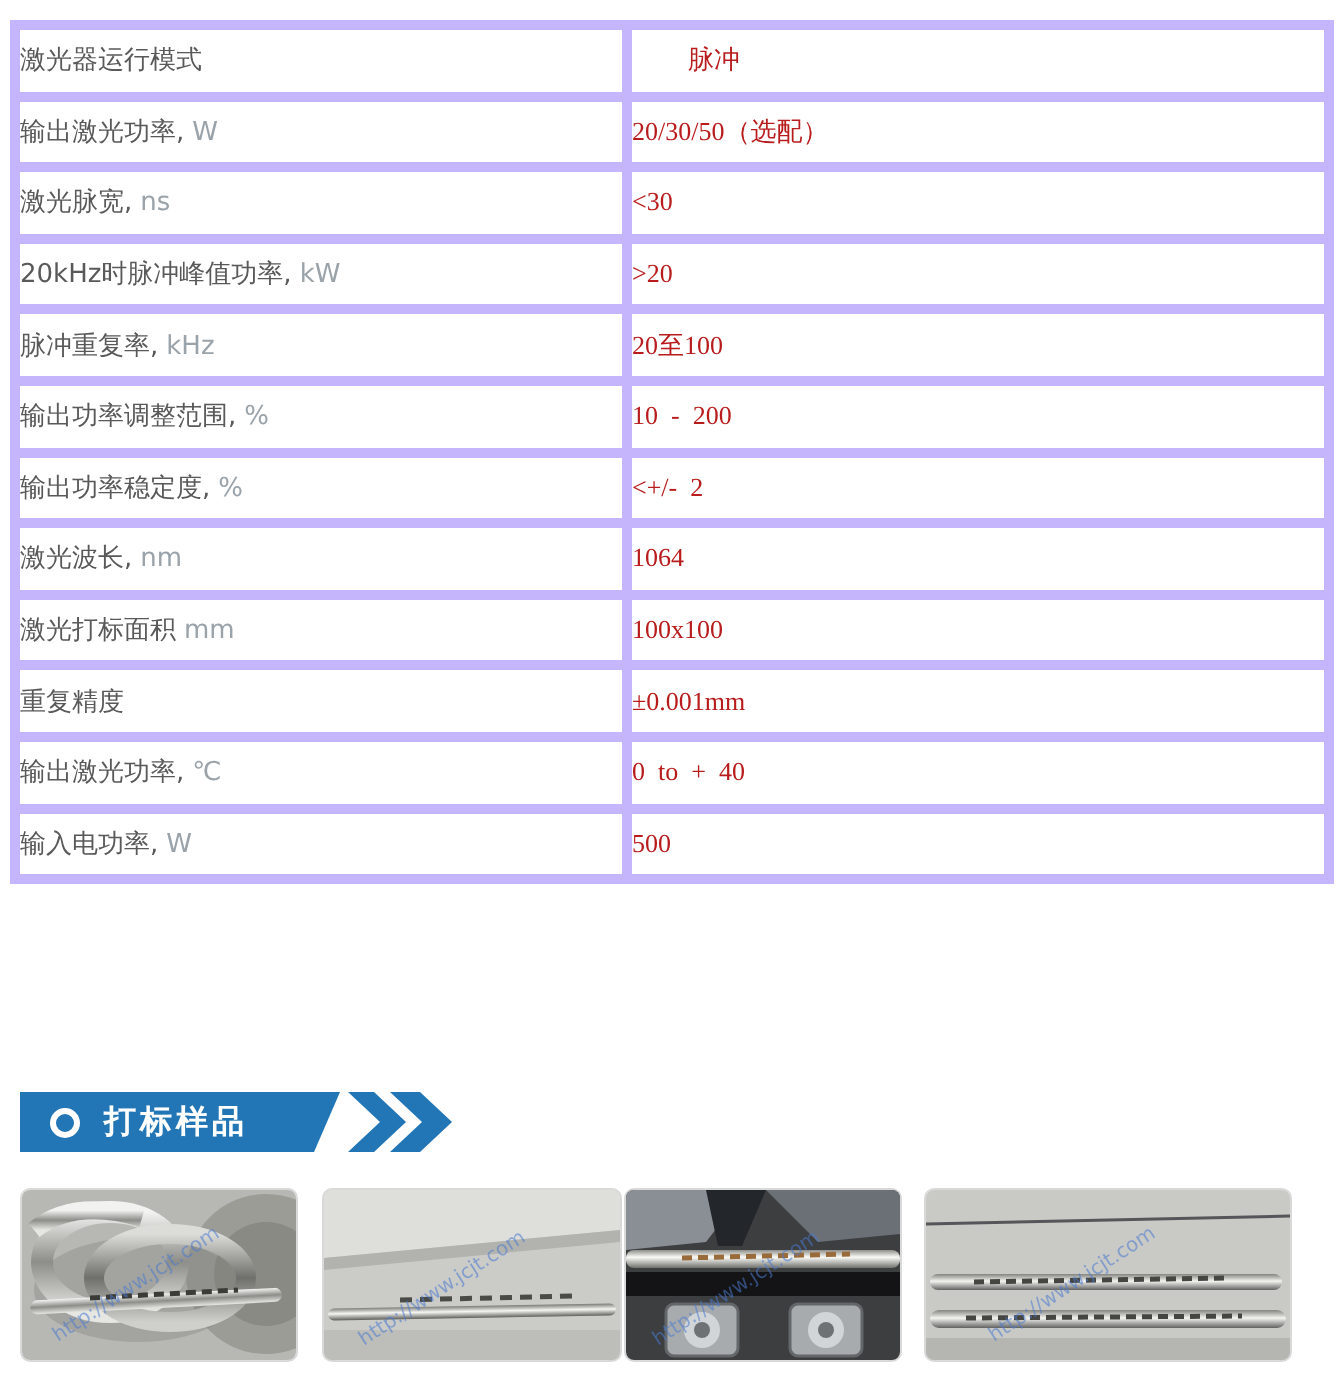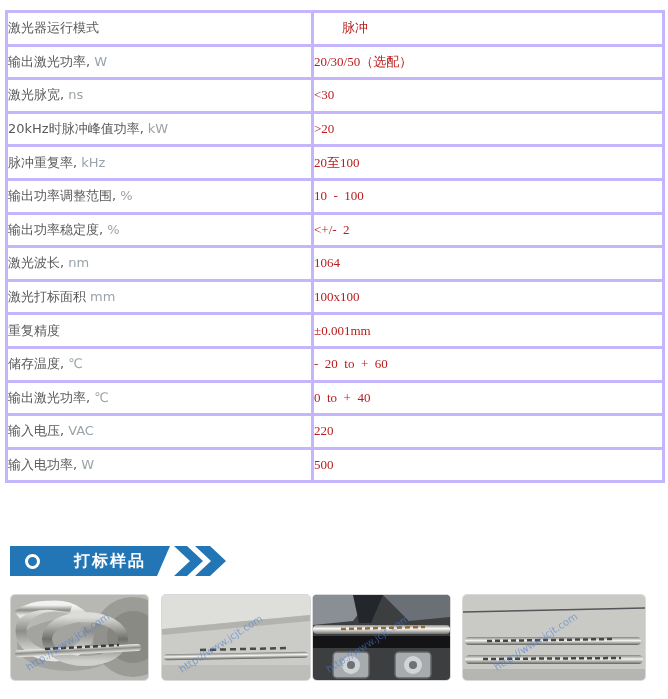--- a/index.html
+++ b/index.html
@@ -1,30 +1,30 @@
 <!DOCTYPE html>
 <html><head>
 <meta charset="utf-8">
 <style>
   html,body{margin:0;padding:0;background:#ffffff;}
   body{width:668px;height:699px;position:relative;font-family:"DejaVu Sans","Liberation Sans",sans-serif;overflow:hidden;}
 
   
   table.spec{position:absolute;left:5px;top:10px;width:657px;border-collapse:collapse;table-layout:fixed;}
-  table.spec td{border:3px solid #c4b5fd;height:30.6px;padding:0;vertical-align:middle;}
+  table.spec td{border:5px solid #c4b5fd;height:30.6px;padding:0;vertical-align:middle;}
   col.c1{width:306px;}
   col.c2{width:351px;}
   td.label-cell{padding-left:11px;font-size:13px;color:#595959;}
   td.label-cell .unit{color:#9aa3a9;margin-left:4px;}
   td.value-cell{padding-left:18px;font-size:13px;color:#b91c1c;font-family:Liberation Serif, serif;white-space:pre;}
   td.value-cell.indent{padding-left:28px;}
 
   
   .banner-row{position:absolute;left:10px;top:546px;height:30px;display:flex;align-items:stretch;}
-  .banner{width:160px;background:#2276b5;display:flex;align-items:center;clip-path:polygon(0 0,100% 0,calc(100% - 13px) 100%,0 100%);gap:22px;}
+  .banner{width:160px;background:#2276b5;display:flex;align-items:center;clip-path:polygon(0 0,100% 0,calc(100% - 13px) 100%,0 100%);}
   .banner .dot{display:inline-block;width:9px;height:9px;border:3px solid #ffffff;border-radius:50%;margin-left:15px;}
   .banner .banner-title{color:#ffffff;font-weight:bold;font-size:16px;letter-spacing:2px;margin-left:12px;}
   .chevrons{margin-left:4px;}
 
   
   .samples{position:absolute;left:0;top:595px;width:668px;height:86px;}
   .photo{position:absolute;top:0;height:85px;border-radius:4px;overflow:hidden;box-shadow:0 0 0 1px #d9d9d9;}
   .photo svg{display:block;}
   .wm{fill:#4a7bd0;opacity:0.55;font-size:10px;font-family:"DejaVu Sans","Liberation Sans",sans-serif;}
 </style>
@@ -52,49 +52,41 @@
     <tr>
       <td class="label-cell"><span>20kHz时脉冲峰值功率,</span><span class="unit">kW</span></td>
       <td class="value-cell">&gt;20</td>
     </tr>
     <tr>
       <td class="label-cell"><span>脉冲重复率,</span><span class="unit">kHz</span></td>
       <td class="value-cell">20至100</td>
     </tr>
     <tr>
       <td class="label-cell"><span>输出功率调整范围,</span><span class="unit">%</span></td>
-      <td class="value-cell">10  -  100</td>
+      <td class="value-cell">10  -  200</td>
     </tr>
     <tr>
       <td class="label-cell"><span>输出功率稳定度,</span><span class="unit">%</span></td>
       <td class="value-cell">&lt;+/-  2</td>
     </tr>
     <tr>
       <td class="label-cell"><span>激光波长,</span><span class="unit">nm</span></td>
       <td class="value-cell">1064</td>
     </tr>
     <tr>
       <td class="label-cell"><span>激光打标面积</span><span class="unit">mm</span></td>
       <td class="value-cell">100x100</td>
     </tr>
     <tr>
       <td class="label-cell"><span>重复精度</span><span class="unit"></span></td>
       <td class="value-cell">±0.001mm</td>
     </tr>
     <tr>
-      <td class="label-cell"><span>储存温度,</span><span class="unit">℃</span></td>
-      <td class="value-cell">-  20  to  +  60</td>
-    </tr>
-    <tr>
       <td class="label-cell"><span>输出激光功率,</span><span class="unit">℃</span></td>
       <td class="value-cell">0  to  +  40</td>
-    </tr>
-    <tr>
-      <td class="label-cell"><span>输入电压,</span><span class="unit">VAC</span></td>
-      <td class="value-cell">220</td>
     </tr>
     <tr>
       <td class="label-cell"><span>输入电功率,</span><span class="unit">W</span></td>
       <td class="value-cell">500</td>
     </tr>
   </tbody>
 </table>
 
 <div class="banner-row">
   <div class="banner">

